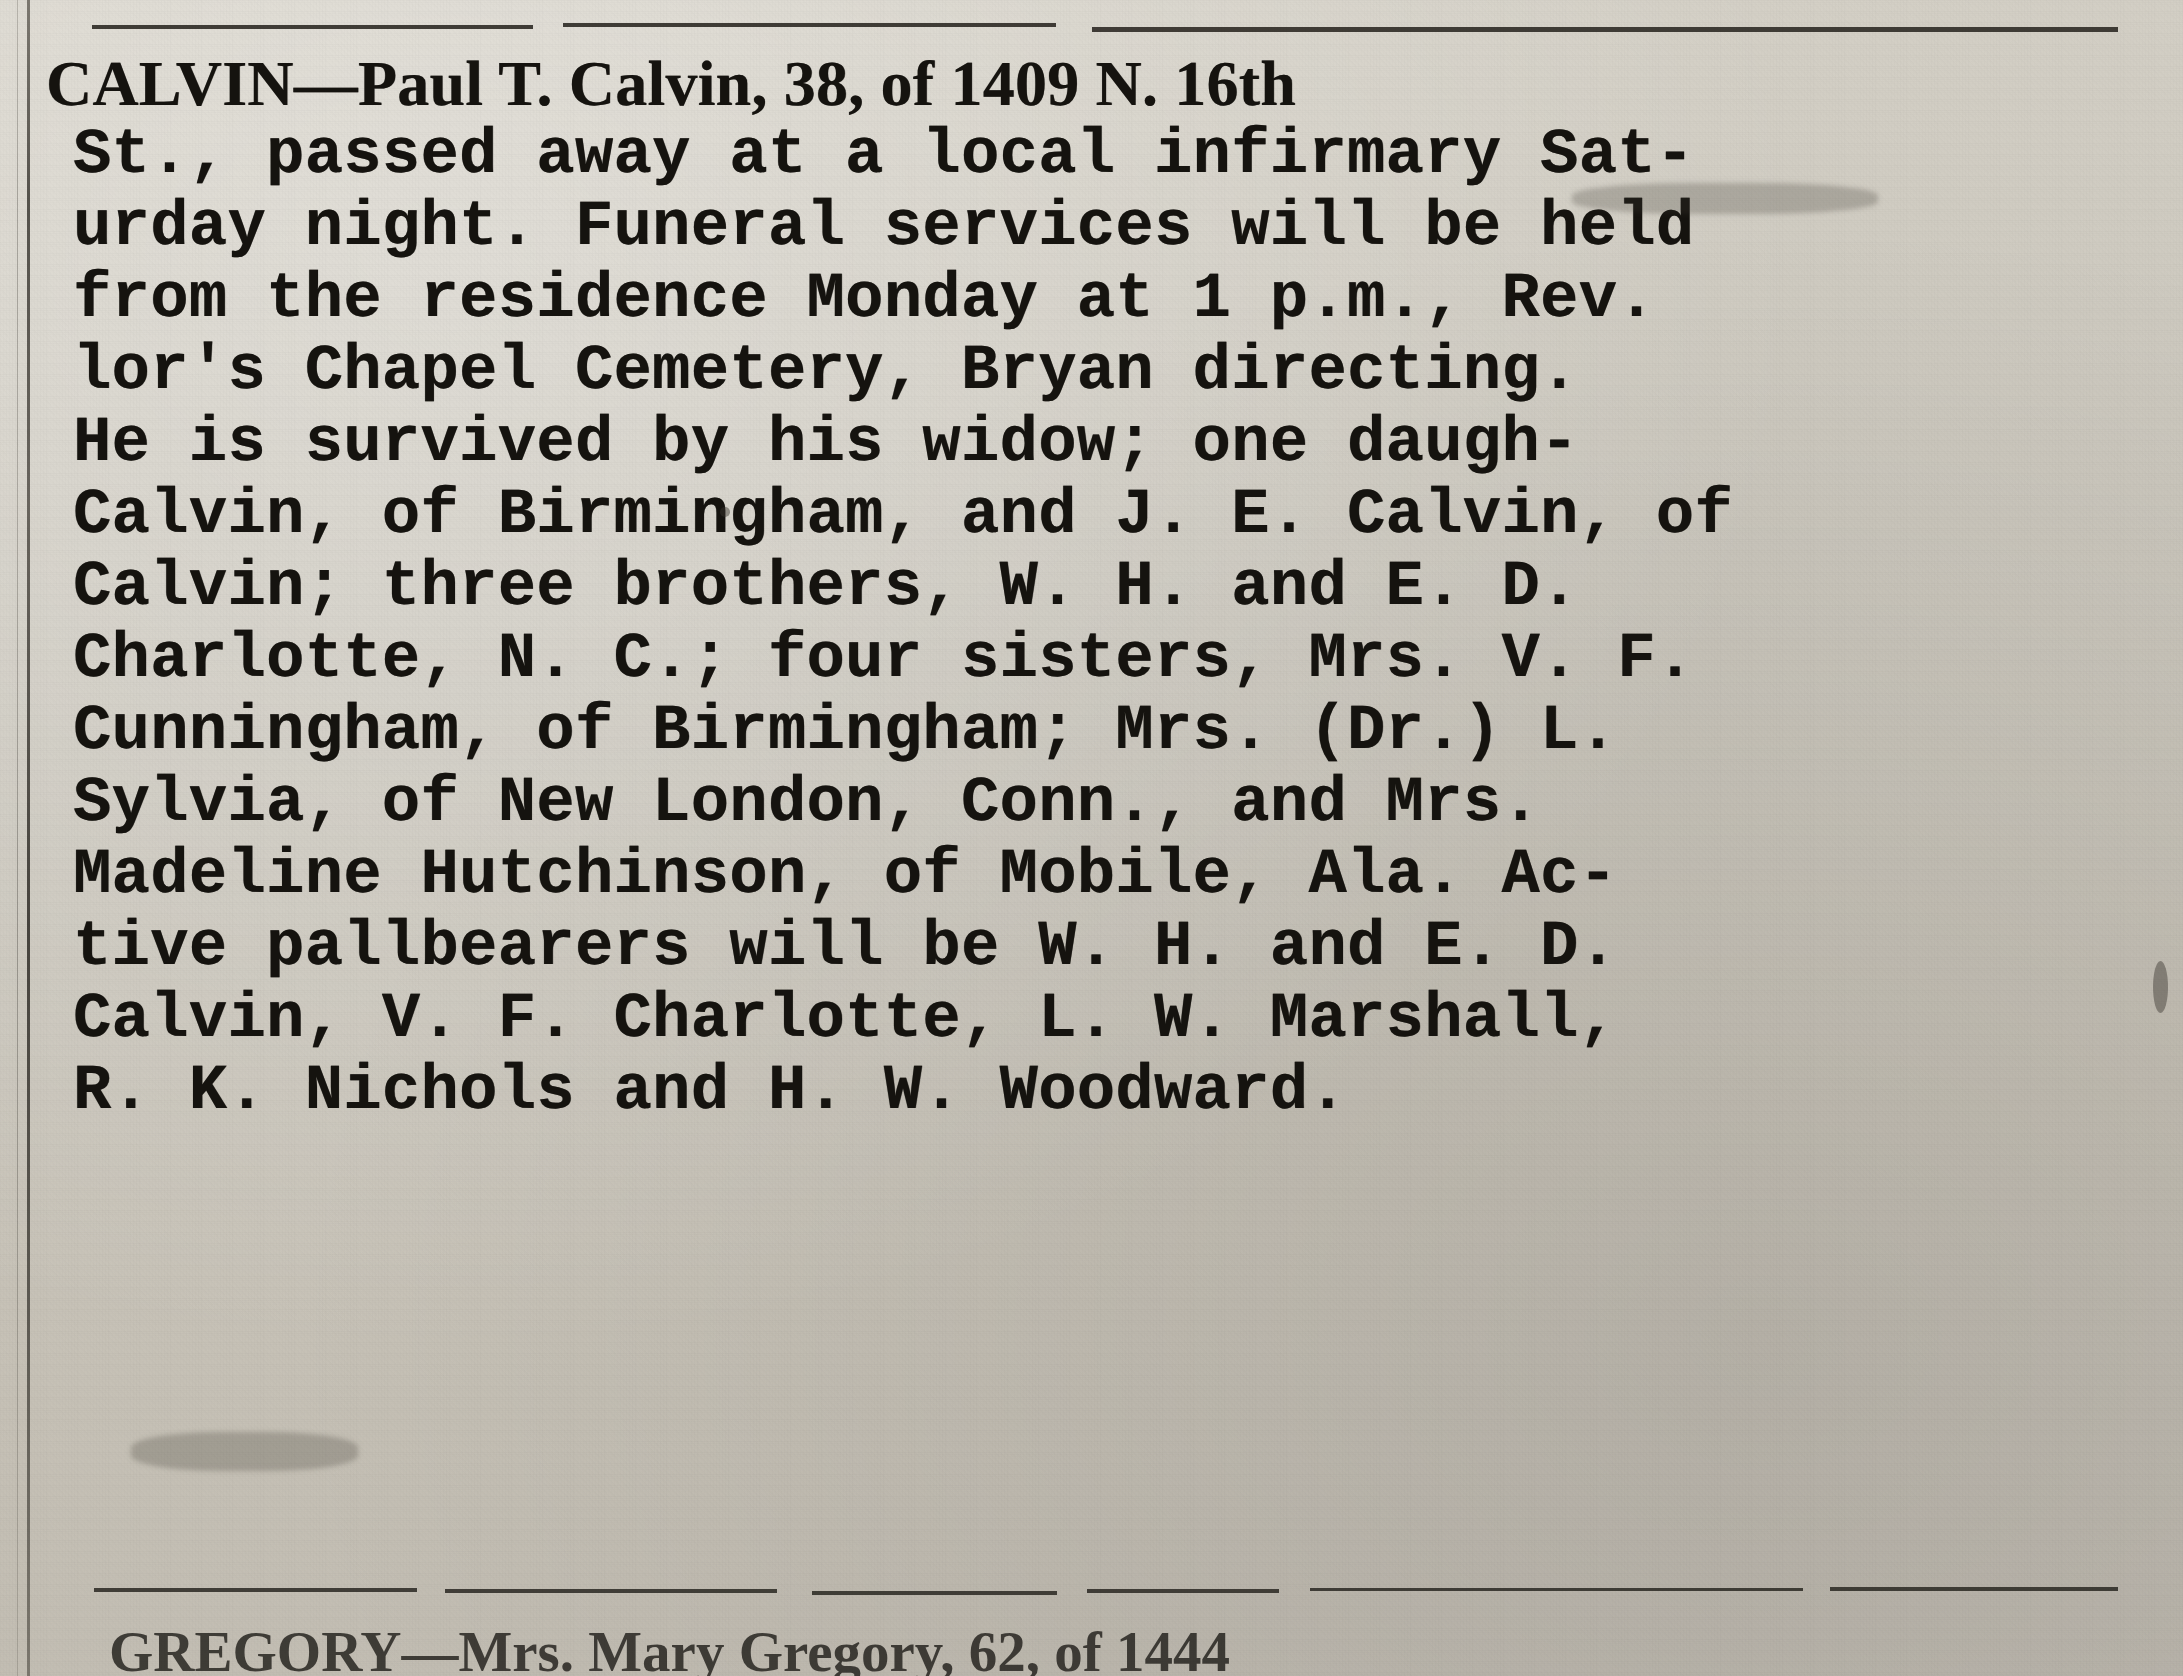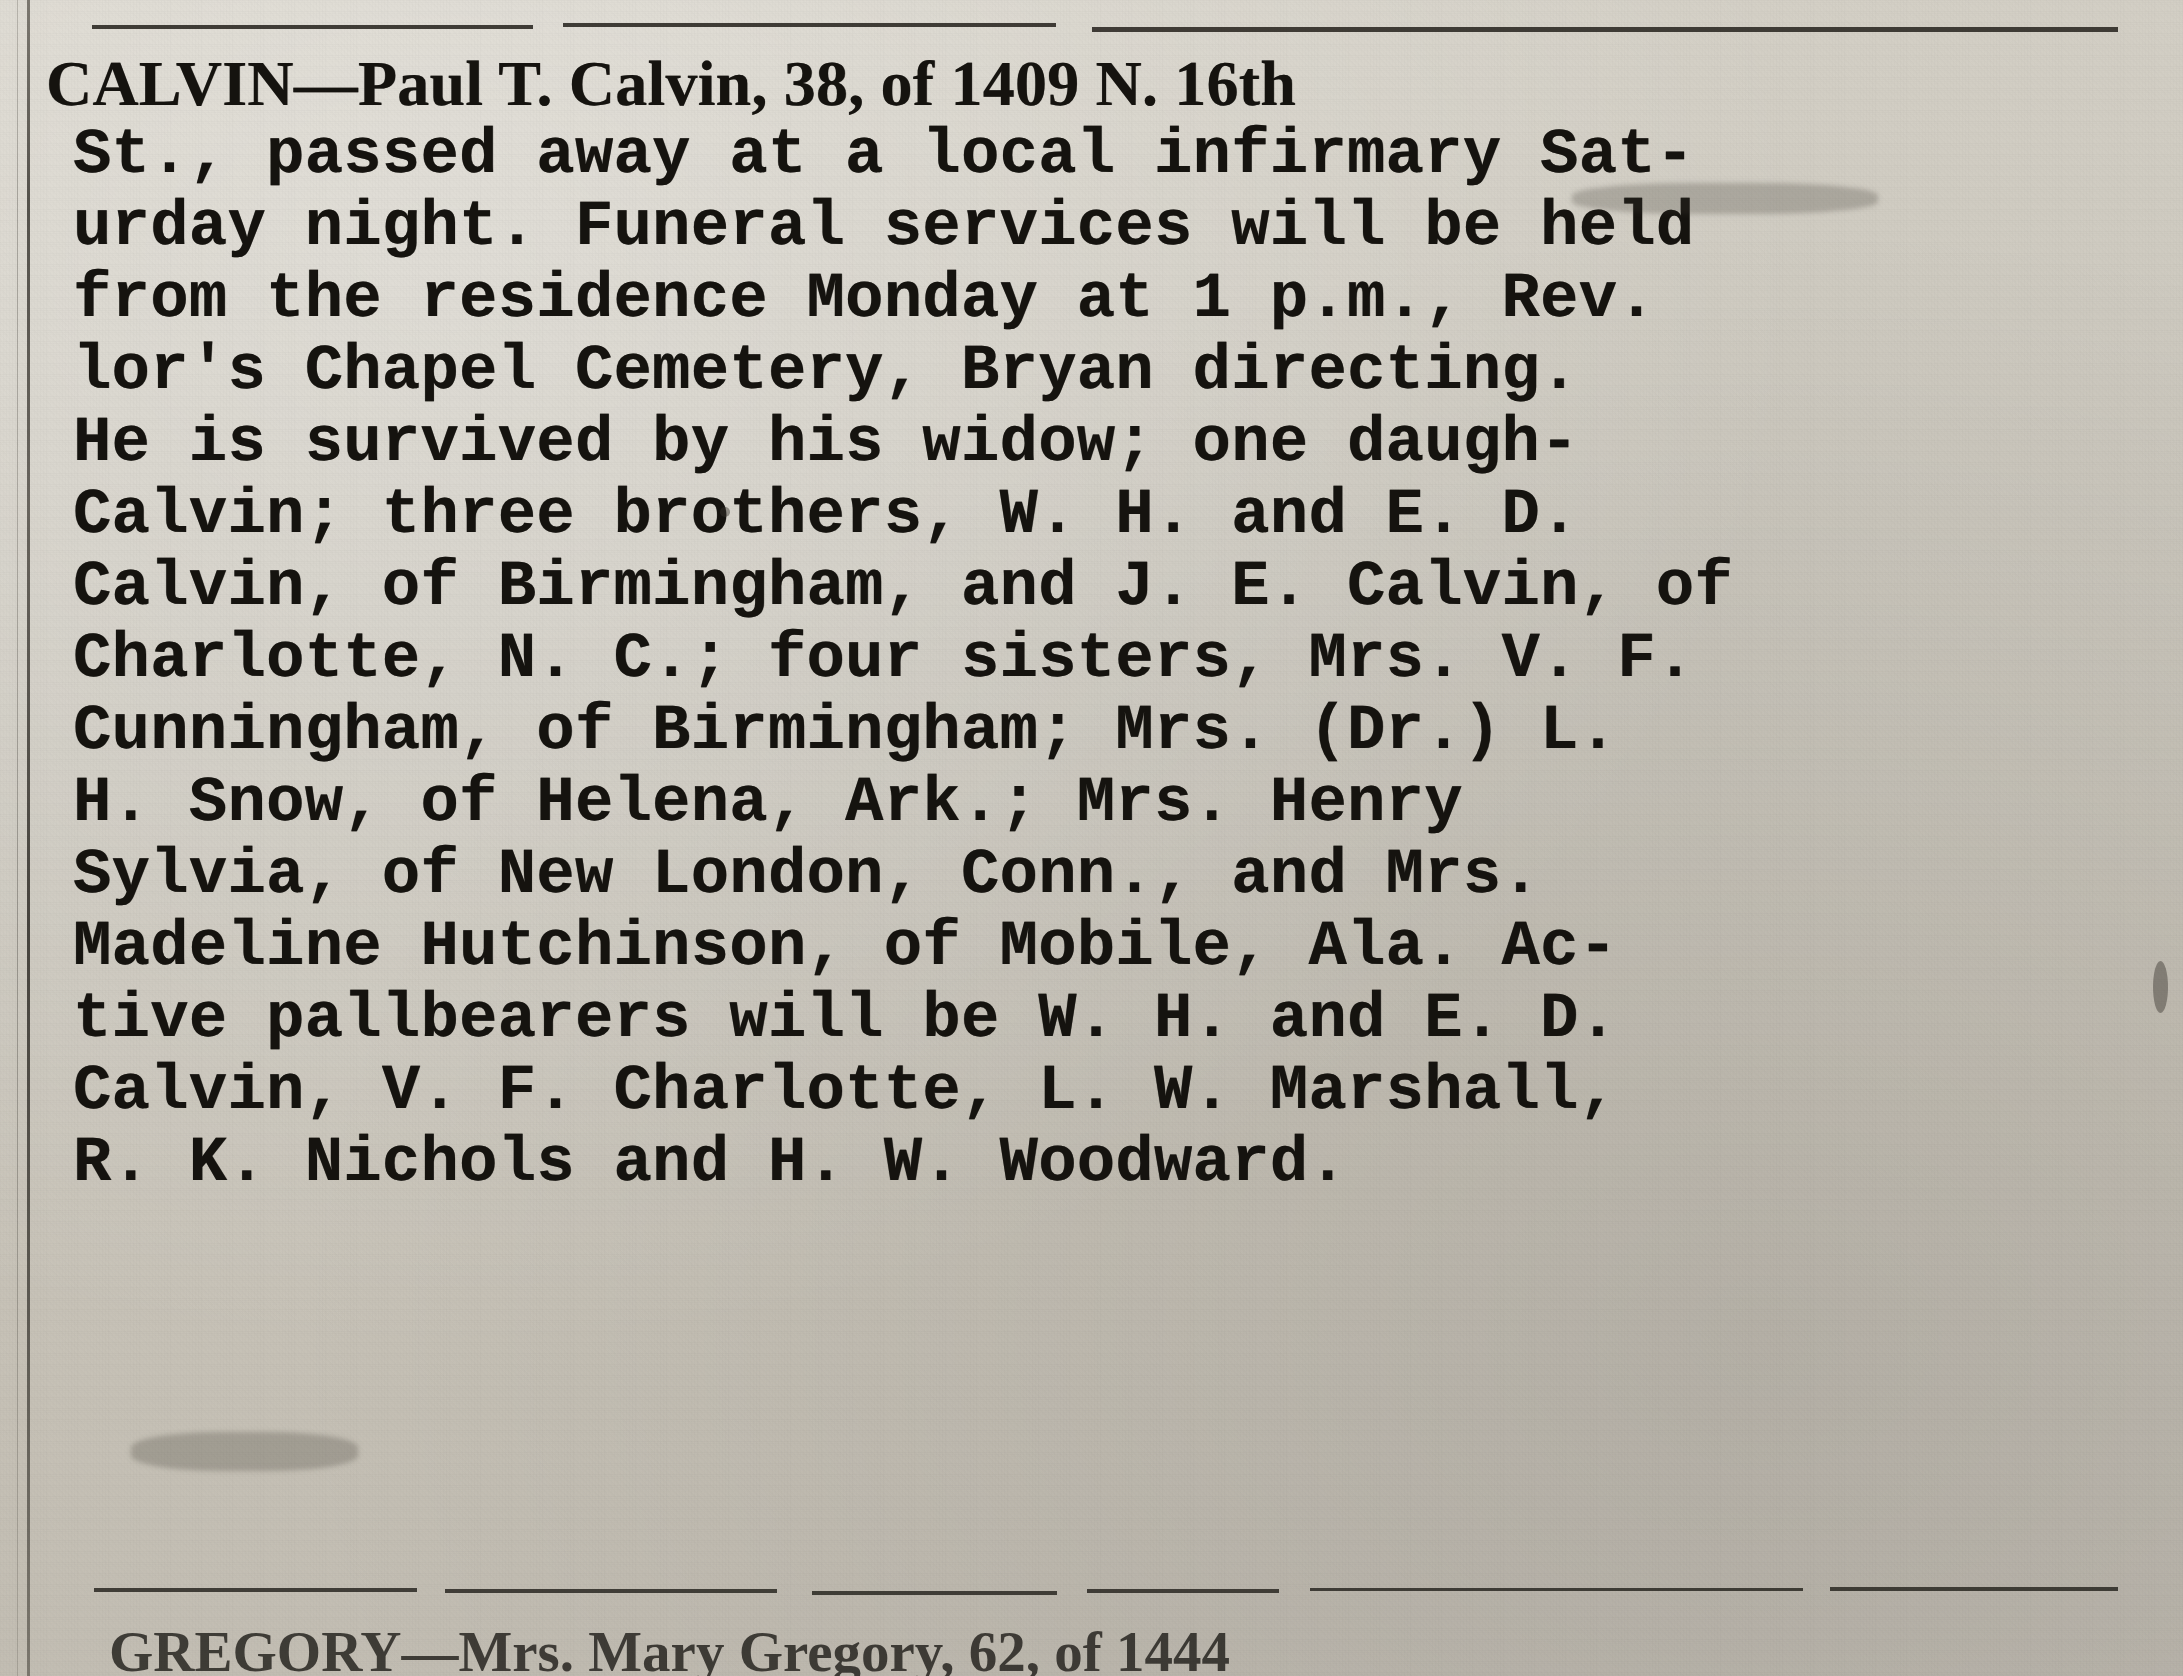--- a/index.html
+++ b/index.html
@@ -153,25 +153,24 @@
   <div class="rule-top seg-b"></div>
   <div class="rule-top seg-c"></div>
 
   <div class="obit">
     <span class="line">CALVIN—Paul T. Calvin, 38, of 1409 N. 16th</span>
     <span class="line indent">St., passed away at a local infirmary Sat-</span>
     <span class="line indent">urday night. Funeral services will be held</span>
     <span class="line indent">from the residence Monday at 1 p.m., Rev.</span>
     <span class="line indent">lor's Chapel Cemetery, Bryan directing.</span>
     <span class="line indent">He is survived by his widow; one daugh-</span>
+    <span class="line indent">Calvin, of Birmingham, and J. E. Calvin, of</span>
     <span class="line indent">Calvin; three brothers, W. H. and E. D.</span>
-    <span class="line indent">Calvin, of Birmingham, and J. E. Calvin, of</span>
     <span class="line indent">Charlotte, N. C.; four sisters, Mrs. V. F.</span>
     <span class="line indent">Cunningham, of Birmingham; Mrs. (Dr.) L.</span>
-    <span class="line indent">H. Snow, of Helena, Ark.; Mrs. Henry</span>
     <span class="line indent">Sylvia, of New London, Conn., and Mrs.</span>
     <span class="line indent">Madeline Hutchinson, of Mobile, Ala. Ac-</span>
     <span class="line indent">tive pallbearers will be W. H. and E. D.</span>
     <span class="line indent">Calvin, V. F. Charlotte, L. W. Marshall,</span>
     <span class="line indent">R. K. Nichols and H. W. Woodward.</span>
   </div>
 
   <div class="rule-bot b1"></div>
   <div class="rule-bot b2"></div>
   <div class="rule-bot b3"></div>

